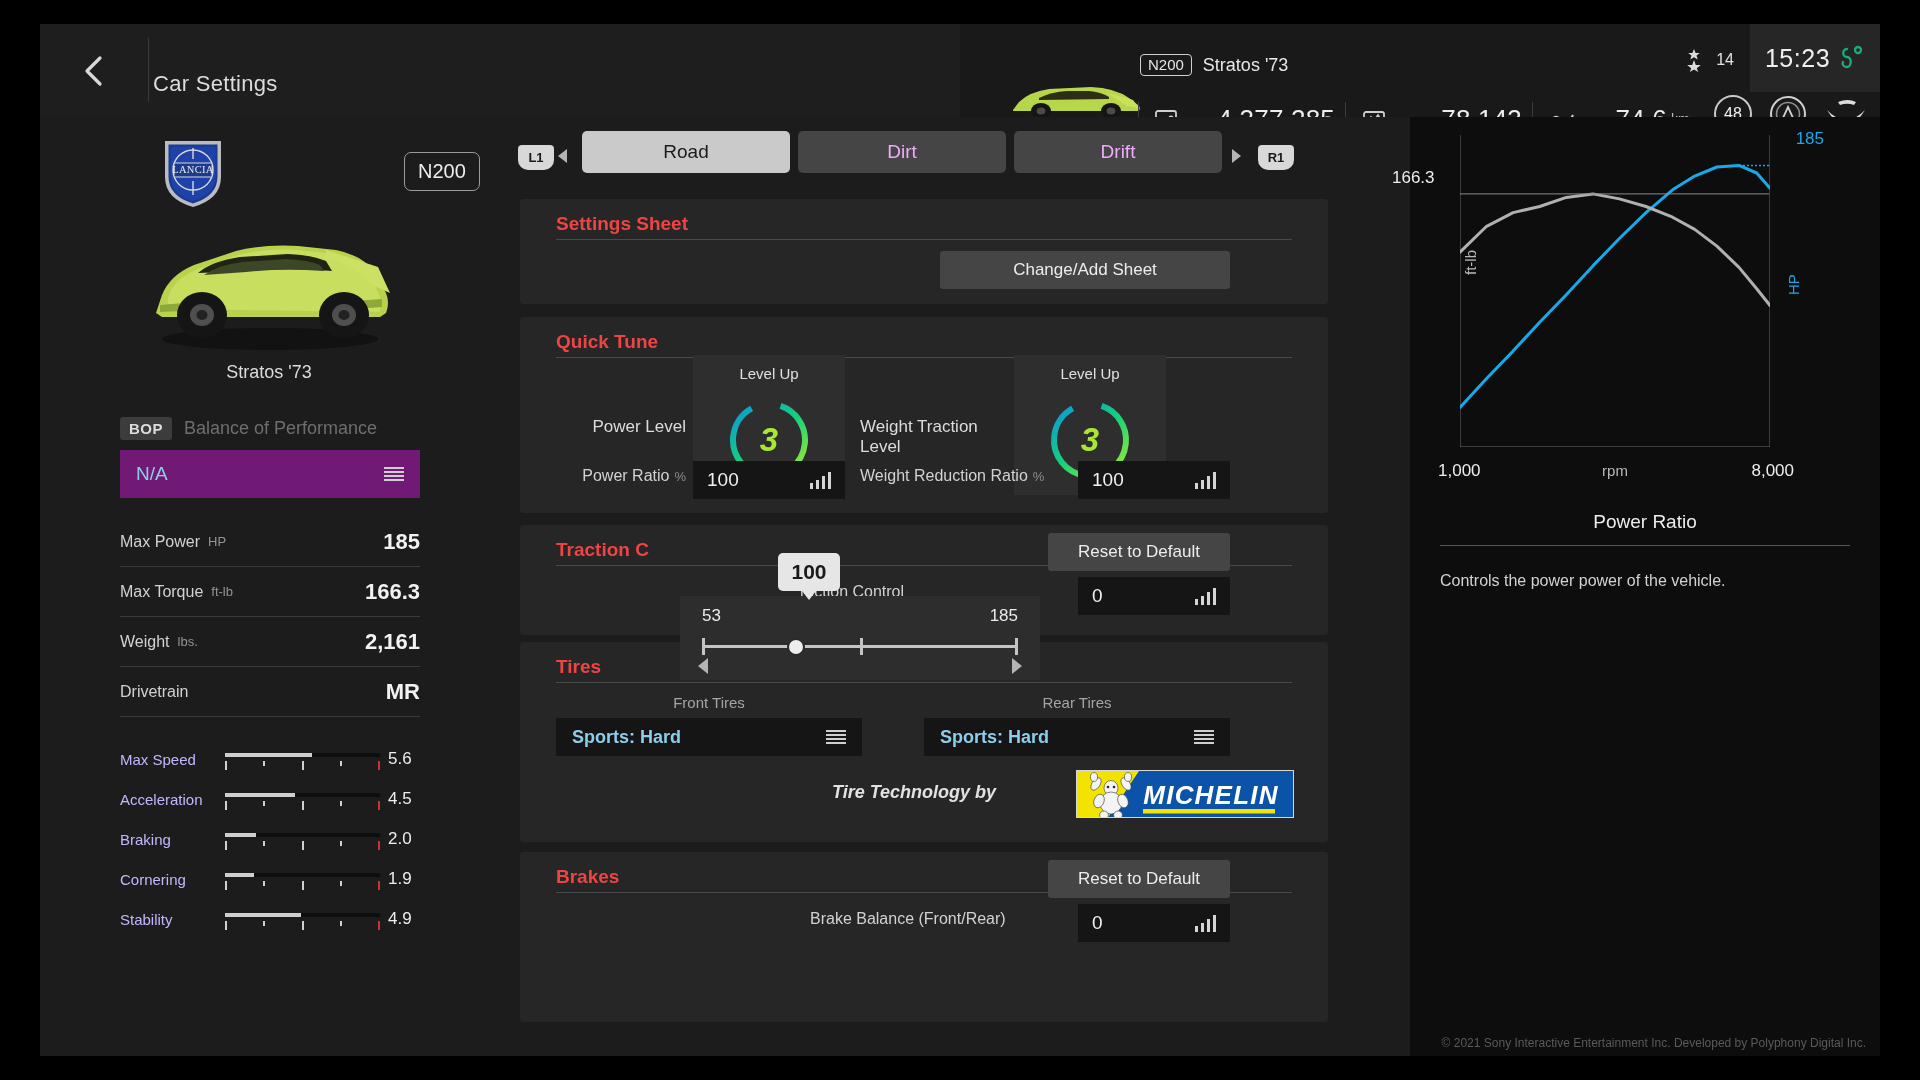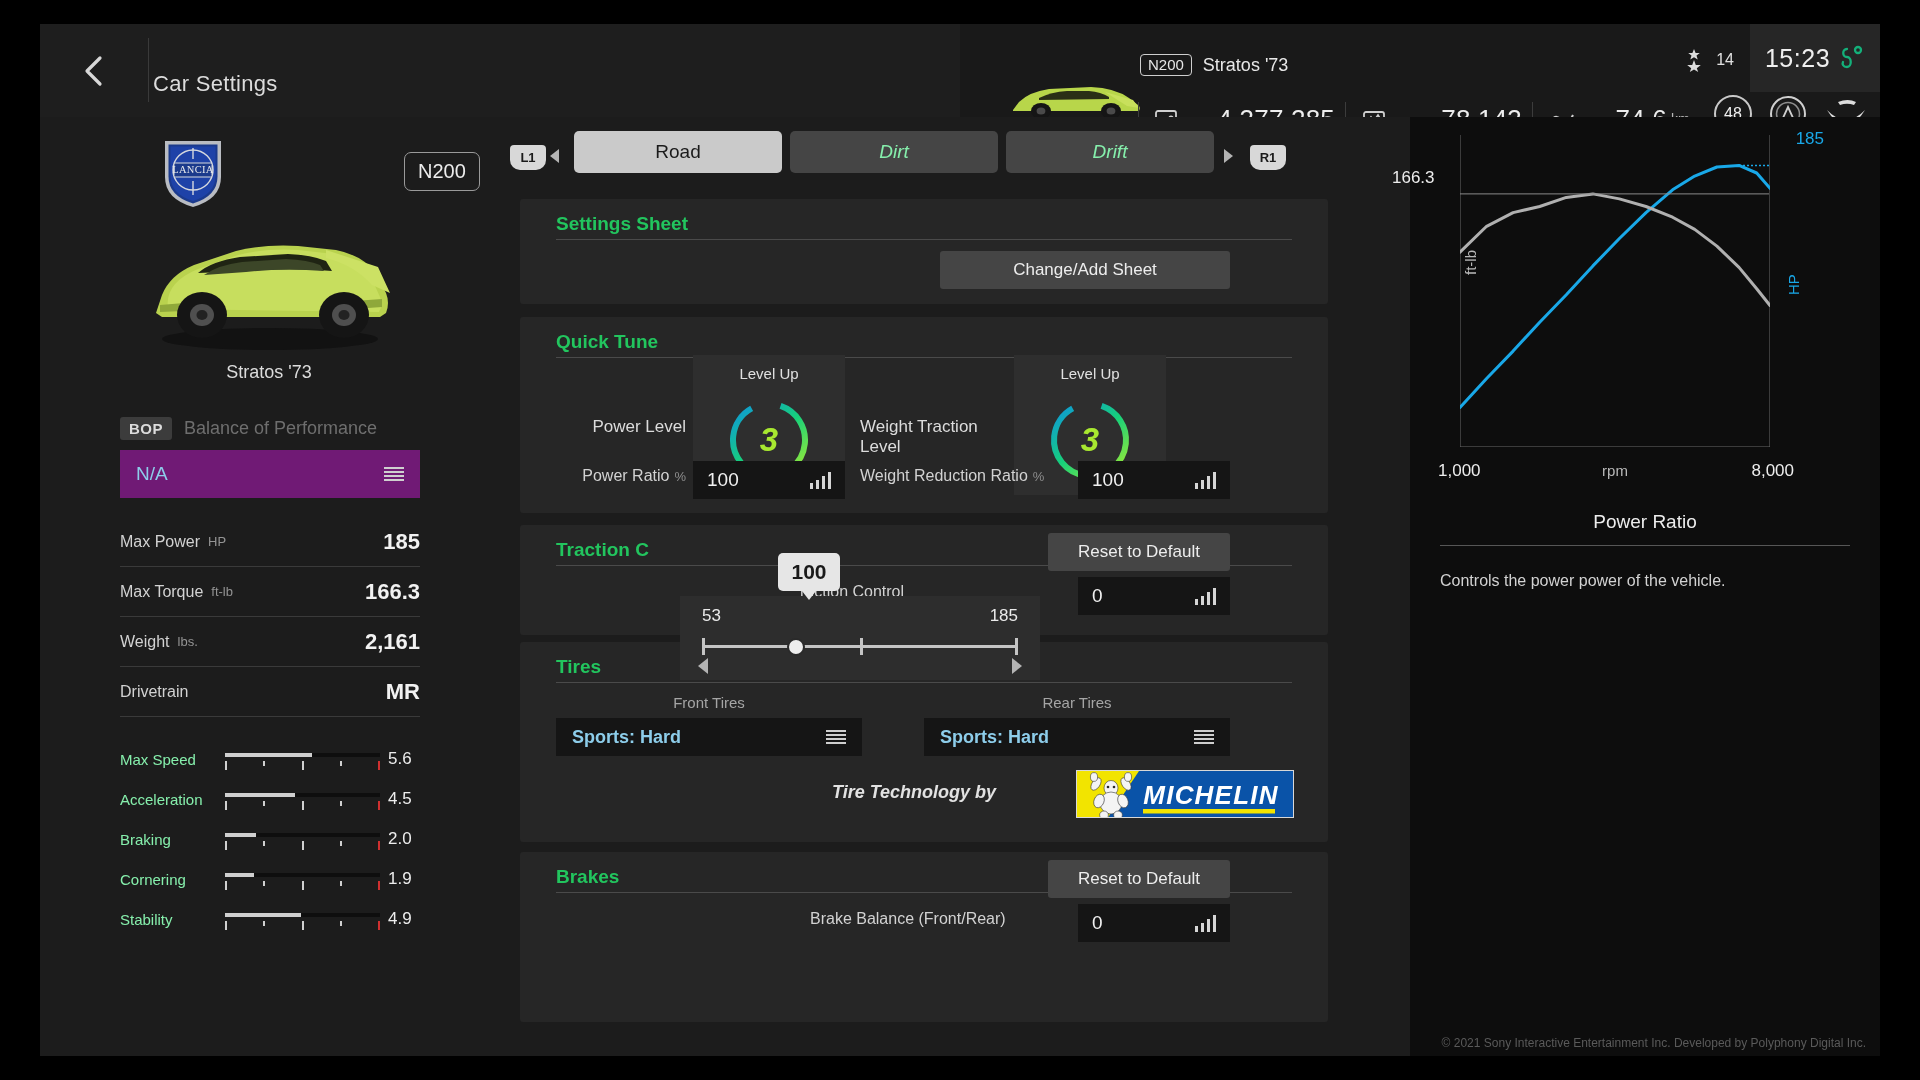--- a/index.html
+++ b/index.html
@@ -56,41 +56,41 @@
      display:flex; align-items:center; padding:0 16px; cursor:pointer; }
   .bop-val{ font-size:19px; color:#8dcdea; flex:1; }
 
   .spec{ position:absolute; left:80px; width:300px; height:50px; border-bottom:1px solid #3a3a3a;
      display:flex; align-items:center; }
   .spec-name{ font-size:16px; color:#d2d2d2; }
   .spec-unit{ font-size:13px; color:#949494; margin-left:8px; flex:1; }
   .spec-val{ font-size:22px; color:#f2f2f2; font-weight:bold; }
 
   .perf{ position:absolute; left:80px; width:300px; height:33px; }
-  .perf-name{ position:absolute; left:0; top:4px; font-size:15px; color:#86efac; }
+  .perf-name{ position:absolute; left:0; top:4px; font-size:15px; color:#c4b5fd; }
   .perf-track{ position:absolute; left:105px; top:6px; width:155px; height:4px; background:#0e0e0e; }
   .perf-fill{ position:absolute; left:0; top:0; height:4px; background:#cfcfcf; }
   .perf-ticks{ position:absolute; left:105px; top:14px; width:155px; height:9px; }
   .perf-ticks i{ position:absolute; top:0; width:2px; background:#d0d0d0; }
   .perf-val{ position:absolute; left:268px; top:2px; font-size:17px; color:#ededed; }
 
   
   .center{ position:absolute; left:458px; top:93px; width:912px; height:939px; background:#1c1c1c; overflow:hidden; }
-  .tabrow{ position:absolute; left:0; top:14px; width:912px; height:56px; }
+  .tabrow{ position:absolute; left:8px; top:14px; width:912px; height:56px; }
   .lr{ position:absolute; top:14px; width:36px; height:25px; background:#d8d8d8; color:#1a1a1a;
      font-size:13px; font-weight:bold; display:flex; align-items:center; justify-content:center;
      border-radius:4px 4px 10px 10px; }
   .arrowg{ position:absolute; top:18px; width:0; height:0; }
   .tab{ position:absolute; top:0; height:42px; border-radius:5px; display:flex; align-items:center;
      justify-content:center; font-size:19px; cursor:pointer; }
-  .tab.off{ background:#454545; color:#86efac;font-style:italic; }
+  .tab.off{ background:#454545; color:#f0abfc; }
   .tab.on{ background:#cacaca; color:#1b1b1b; }
 
   .card{ position:absolute; left:22px; width:808px; background:#262626; border-radius:3px; }
-  .card-title{ position:absolute; left:36px; top:14px; font-size:19px; color:#22c55e; font-weight:bold; }
+  .card-title{ position:absolute; left:36px; top:14px; font-size:19px; color:#ef4444; font-weight:bold; }
   .card-rule{ position:absolute; left:36px; width:736px; height:1px; background:#4a4a4a; }
 
   .sheet-name{ position:absolute; left:36px; top:52px; width:368px; height:38px; background:#151515;
      display:flex; align-items:center; padding:0 14px; cursor:pointer; }
   .sheet-name span{ font-size:17px; color:#9c9c9c; flex:1; }
   .btn{ background:#454545; color:#ededed; display:flex; align-items:center; justify-content:center;
      font-size:17px; border-radius:3px; cursor:pointer; }
 
   .qt-panel{ position:absolute; top:38px; width:152px; height:140px; background:#2e2e2e; }
   .qt-lvlup{ position:absolute; top:10px; width:152px; text-align:center; font-size:15px; color:#e0e0e0; }

